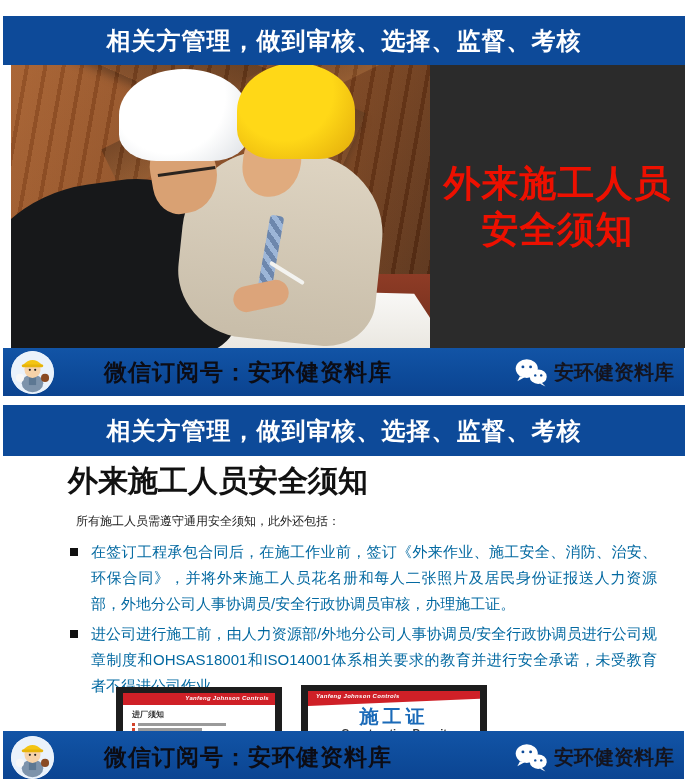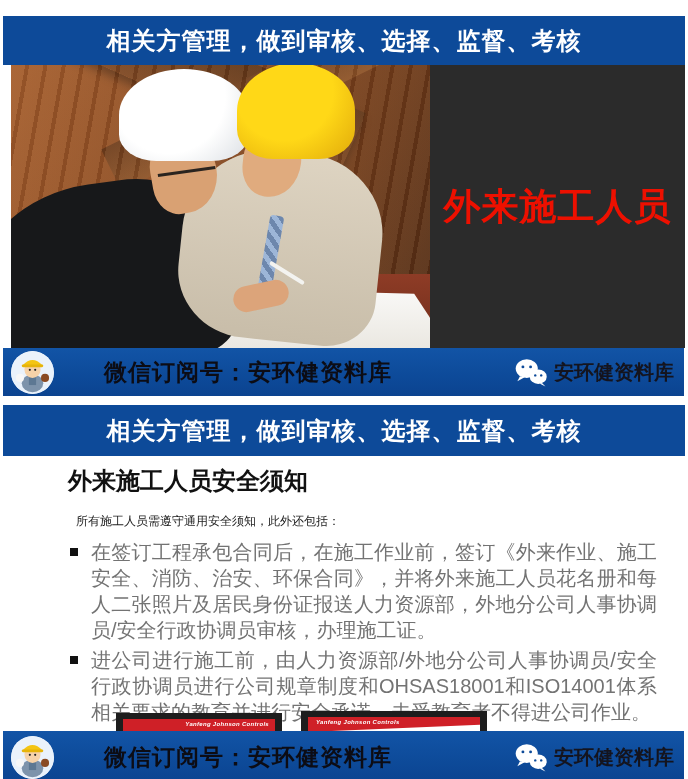--- a/index.html
+++ b/index.html
@@ -126,28 +126,28 @@
   .wechat-icon { width:34px; height:30px; flex:0 0 auto; }
   .wbar-account {
     font-size:20px; font-weight:bold; color:#14141e; white-space:nowrap;
   }
 
   
   .content {
     position:absolute; top:448px; left:3px; right:3px; height:275px;
     background:#ffffff; padding:10px 28px 0 65px;
   }
-  .content-title { font-size:24px; font-weight:bold; color:#111111; line-height:30px; }
+  .content-title { font-size:30px; font-weight:bold; color:#111111; line-height:30px; }
   .content-intro { margin-top:13px; margin-left:8px; font-size:12px; color:#1c1c1c; line-height:24px; }
   .bullet-list { list-style:none; margin-top:6px; }
   .bullet-list li { display:flex; align-items:flex-start; margin-top:4px; }
   .bullet-marker {
     flex:0 0 auto; width:8px; height:8px; background:#111; margin:9px 13px 0 2px;
   }
-  .bullet-text { flex:1; font-size:20px; color:#737373; line-height:26px; text-align:justify; }
+  .bullet-text { flex:1; font-size:15px; color:#0369a1; line-height:26px; text-align:justify; }
 
   
   .permits { display:flex; gap:19px; margin-top:-14px; margin-left:48px; position:relative; }
   .permit-frame { background:#1d1d1d; padding:6px 7px; }
   .permit-frame.left { width:186px; height:76px; }
   .permit-frame.right { width:166px; height:70px; margin-top:2px; }
   .permit-card { position:relative; width:100%; height:100%; background:#ffffff; overflow:hidden; }
   .permit-head-left {
     position:absolute; top:0; left:0; right:0; height:15px; background:#cf2027;
     clip-path:polygon(0 0,100% 0,100% 52%,0 100%);
@@ -204,20 +204,21 @@
       <div class="face-left"></div>
       <div class="glasses"></div>
       <div class="face-right"></div>
       <div class="helmet-white"></div>
       <div class="helmet-yellow"></div>
       <div class="hand"></div>
       <div class="pencil"></div>
     </div>
     <div class="dark-panel">
       <div class="hero-title">外来施工人员</div>
+      <div class="hero-title">安全须知</div>
     </div>
   </div>
 
   <div class="wbar wbar-top">
     <div class="avatar">
       <svg viewBox="0 0 48 48" width="43" height="43">
         <circle cx="24" cy="24" r="24" fill="#eaf2fb"></circle>
         <ellipse cx="24" cy="36" rx="12" ry="10" fill="#7d93ab"></ellipse>
         <rect x="20" y="28" width="8" height="10" fill="#5d7893"></rect>
         <circle cx="24" cy="21" r="9" fill="#f6d2a8"></circle>

